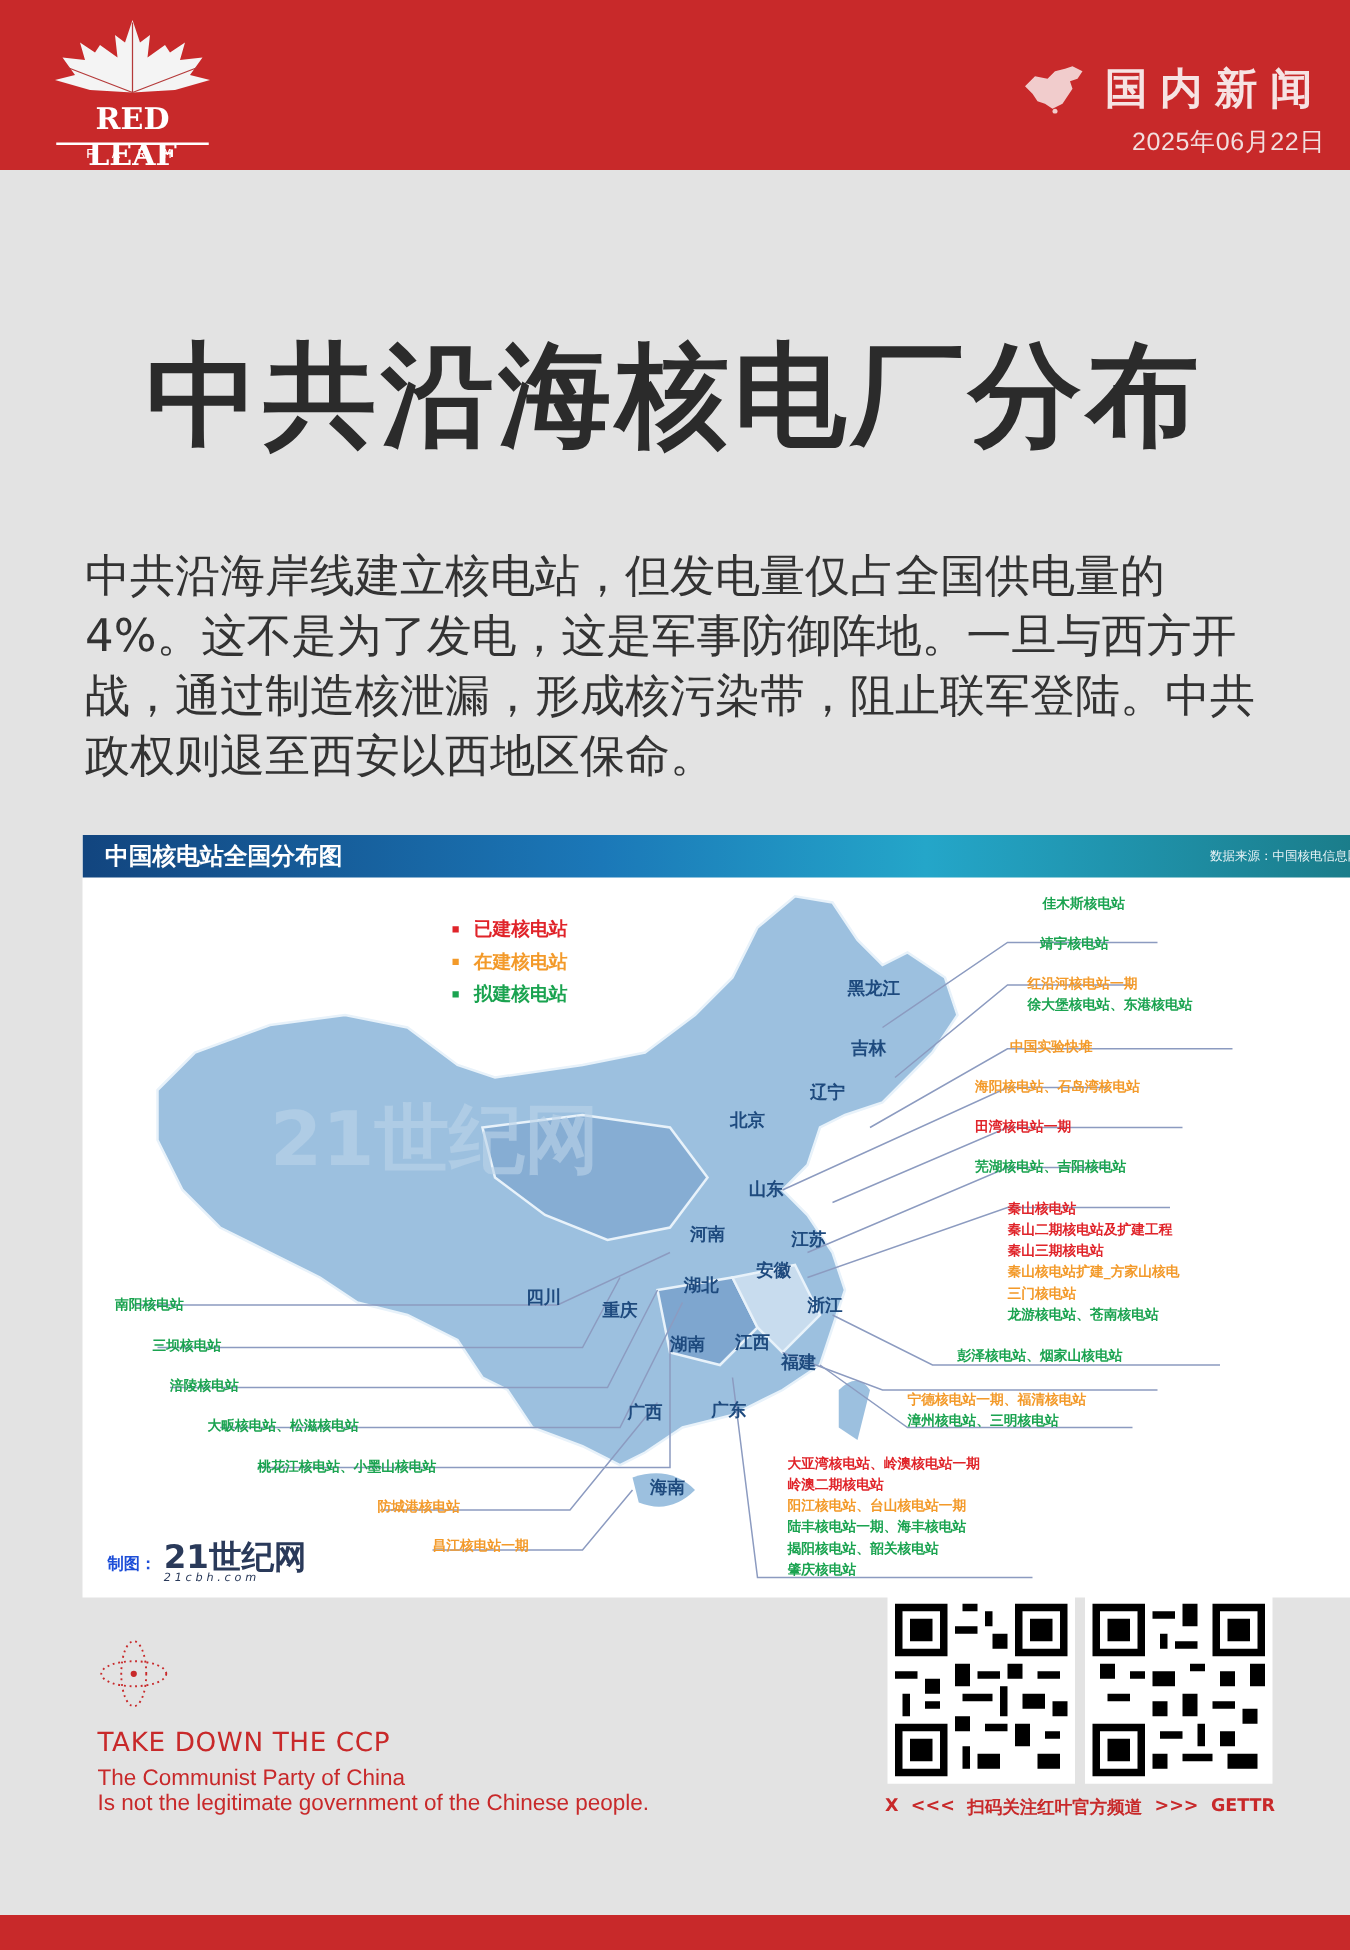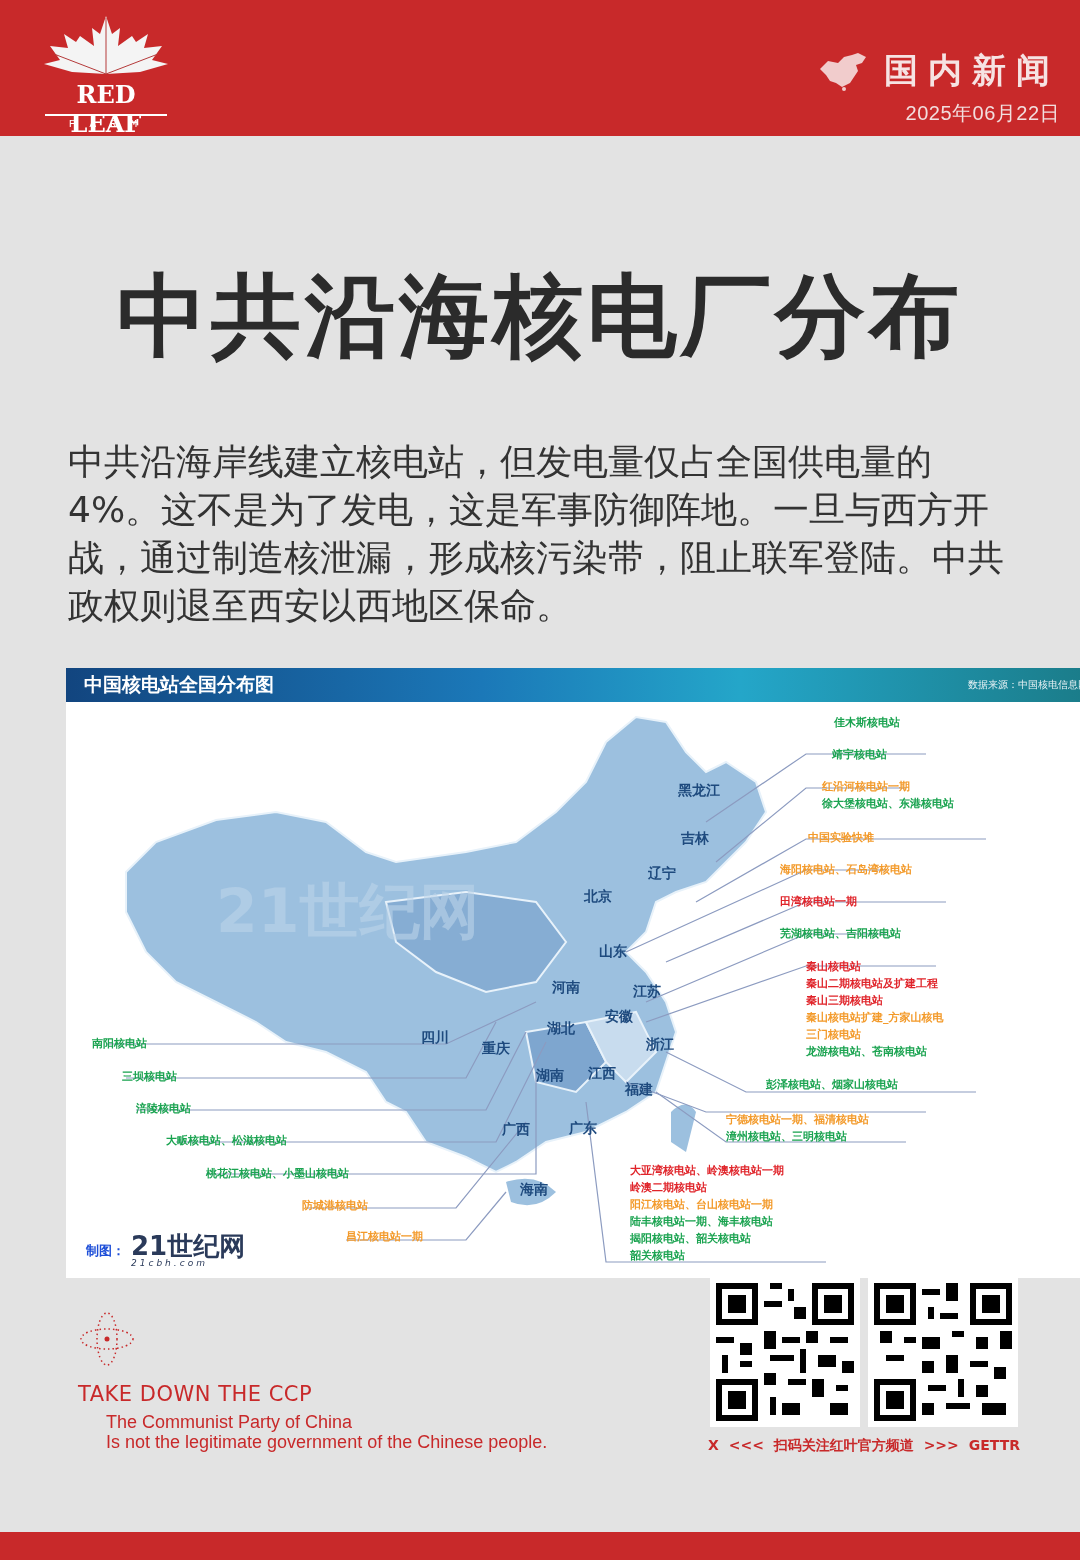--- a/index.html
+++ b/index.html
@@ -24,21 +24,21 @@
   .dot{width:5px;height:5px;display:inline-block;}
   .plabel{position:absolute;font-size:14px;font-weight:bold;color:#1e4a7e;}
   .st{position:absolute;font-size:11px;font-weight:bold;line-height:17px;white-space:nowrap;}
   .red{color:#e0242a;} .org{color:#f39a2a;} .grn{color:#1aa350;}
   .maker{position:absolute;left:20px;top:566px;display:flex;align-items:center;gap:6px;}
   .maker-l{font-size:13px;font-weight:bold;color:#1d4ed8;}
   .maker-logo{font-size:26px;color:#2a3a5a;font-weight:bold;line-height:24px;}
   .maker-sub{font-size:9px;color:#2a3a5a;letter-spacing:3px;font-style:italic;}
   .footer-left{position:absolute;left:78px;top:1310px;}
   .slogan{position:absolute;left:78px;top:1382px;color:#c8292a;font-weight:normal;font-size:21px;letter-spacing:0.5px;font-family:"DejaVu Sans",sans-serif;}
-  .tagline{position:absolute;left:78px;top:1412px;color:#c8292a;font-size:18px;line-height:20px;font-family:"Liberation Sans",sans-serif;margin-left:28px;}
+  .tagline{position:absolute;left:78px;top:1412px;color:#c8292a;font-size:18px;line-height:20px;font-family:"Liberation Sans",sans-serif;}
   .qr{position:absolute;top:1277px;width:150px;height:150px;background:#fff;}
   .qr-caption{position:absolute;left:708px;top:1437px;width:312px;display:flex;justify-content:space-between;color:#c8292a;font-weight:bold;font-size:14px;}
   .footer-bar{position:absolute;left:0;top:1532px;width:1080px;height:28px;background:#c8292a;}
 </style>
 </head>
 <body>
 
 <div class="header">
   <div class="logo">
     <svg width="132" height="70" viewBox="0 0 132 70" style="position:absolute;left:0;top:0">
@@ -95,20 +95,34 @@
       <path d="M470 300 L380 342 L40 342"></path>
       <path d="M430 320 L400 376 L60 376"></path>
       <path d="M460 330 L420 408 L70 408"></path>
       <path d="M480 340 L430 440 L110 440"></path>
       <path d="M470 370 L470 472 L140 472"></path>
       <path d="M460 420 L390 506 L240 506"></path>
       <path d="M440 490 L400 538 L280 538"></path>
     </g>
   </svg>
 
+  <div class="legend">
+    <div>
+        <span class="dot" style="background:#e0242a"></span>
+        <span class="red">已建核电站</span>
+      </div>
+    <div>
+        <span class="dot" style="background:#f39a2a"></span>
+        <span class="org">在建核电站</span>
+      </div>
+    <div>
+        <span class="dot" style="background:#1aa350"></span>
+        <span class="grn">拟建核电站</span>
+      </div>
+  </div>
 
   <span class="plabel" style="left:612px;top:114px">黑龙江</span>
   <span class="plabel" style="left:615px;top:162px">吉林</span>
   <span class="plabel" style="left:582px;top:197px">辽宁</span>
   <span class="plabel" style="left:518px;top:220px">北京</span>
   <span class="plabel" style="left:533px;top:275px">山东</span>
   <span class="plabel" style="left:486px;top:311px">河南</span>
   <span class="plabel" style="left:567px;top:315px">江苏</span>
   <span class="plabel" style="left:539px;top:340px">安徽</span>
   <span class="plabel" style="left:481px;top:352px">湖北</span>
@@ -138,21 +152,21 @@
   <span class="st grn" style="left:740px;top:375px">龙游核电站、苍南核电站</span>
   <span class="st grn" style="left:700px;top:408px">彭泽核电站、烟家山核电站</span>
   <span class="st org" style="left:660px;top:443px">宁德核电站一期、福清核电站</span>
   <span class="st grn" style="left:660px;top:460px">漳州核电站、三明核电站</span>
 
   <span class="st red" style="left:564px;top:494px">大亚湾核电站、岭澳核电站一期</span>
   <span class="st red" style="left:564px;top:511px">岭澳二期核电站</span>
   <span class="st org" style="left:564px;top:528px">阳江核电站、台山核电站一期</span>
   <span class="st grn" style="left:564px;top:545px">陆丰核电站一期、海丰核电站</span>
   <span class="st grn" style="left:564px;top:562px">揭阳核电站、韶关核电站</span>
-  <span class="st grn" style="left:564px;top:579px">韶关核电站</span>
+  <span class="st grn" style="left:564px;top:579px">肇庆核电站</span>
 
   <span class="st grn" style="left:26px;top:367px">南阳核电站</span>
   <span class="st grn" style="left:56px;top:400px">三坝核电站</span>
   <span class="st grn" style="left:70px;top:432px">涪陵核电站</span>
   <span class="st grn" style="left:100px;top:464px">大畈核电站、松滋核电站</span>
   <span class="st grn" style="left:140px;top:497px">桃花江核电站、小墨山核电站</span>
   <span class="st org" style="left:236px;top:529px">防城港核电站</span>
   <span class="st org" style="left:280px;top:560px">昌江核电站一期</span>
 
   <div class="maker">

